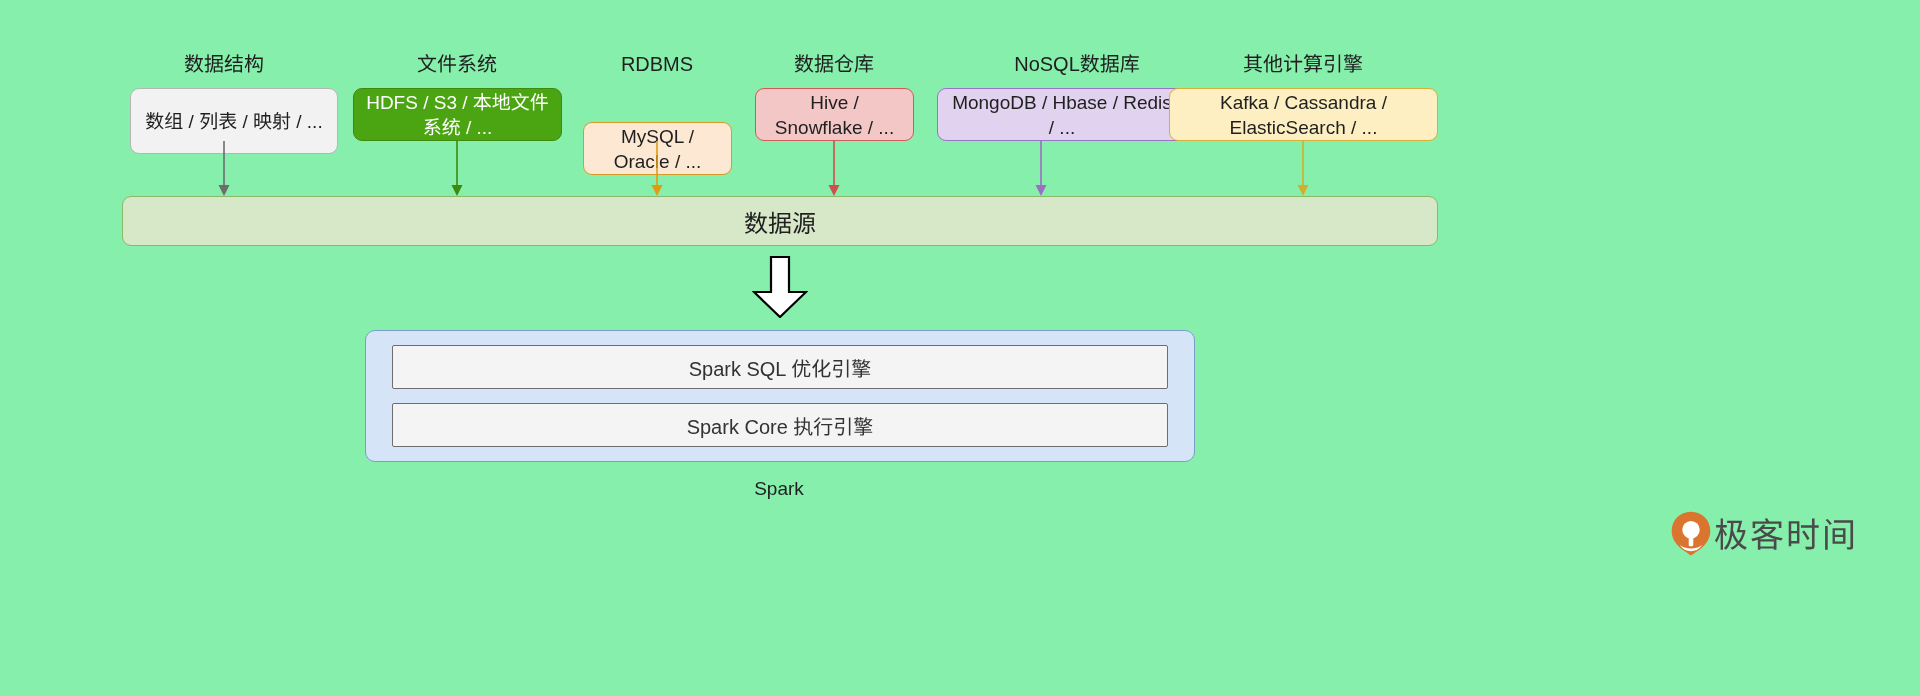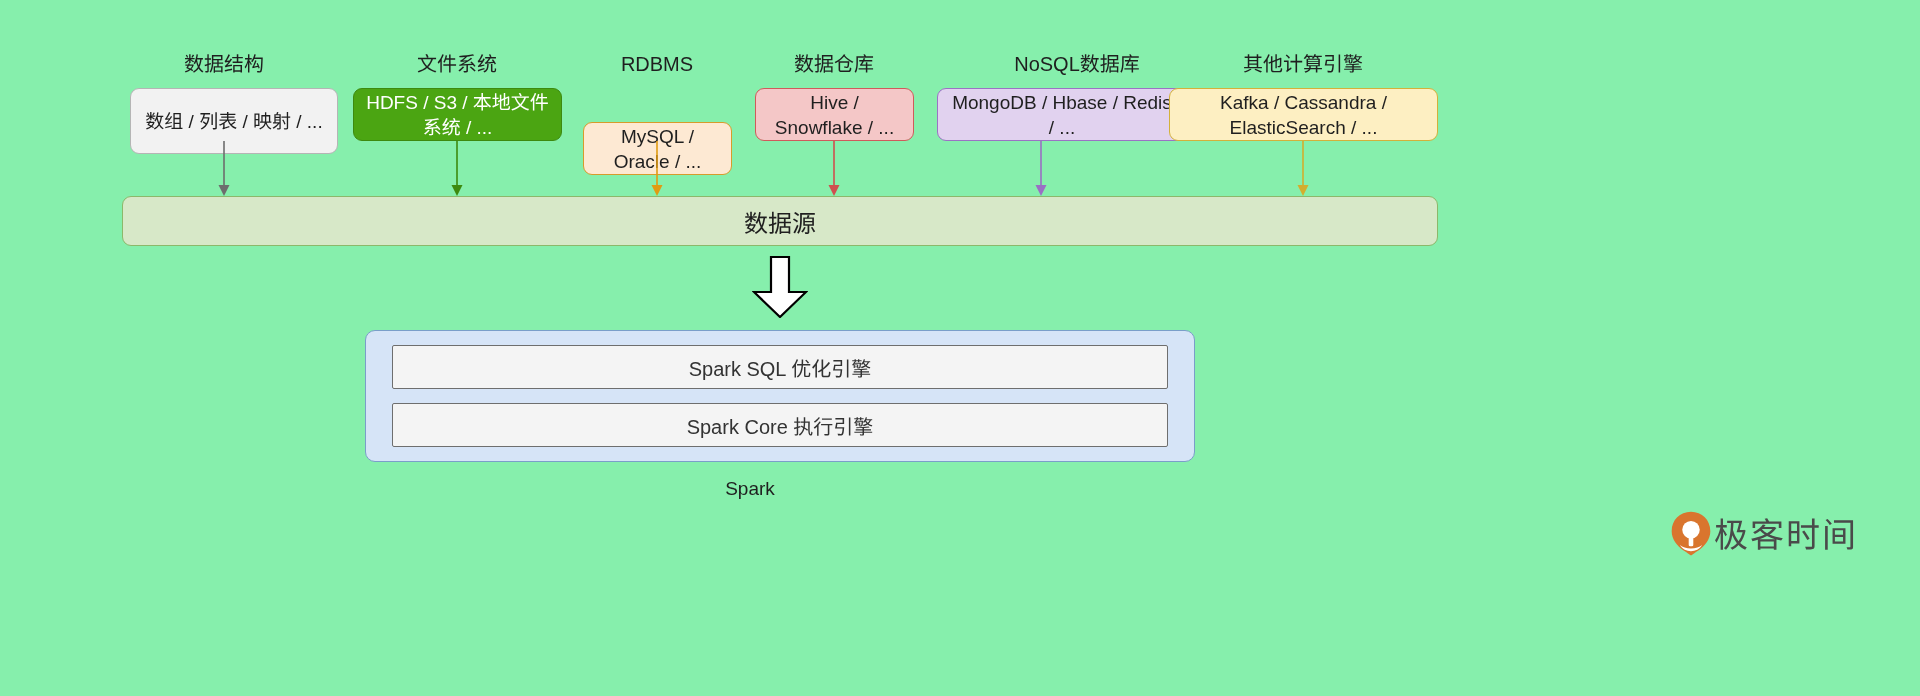--- a/index.html
+++ b/index.html
@@ -169,21 +169,21 @@
   </svg>
 
   <div id="spark-container" style="left: 365px; top: 330px; width: 830px; height: 132px; background: rgb(214, 228, 247); border-color: rgb(122, 158, 201);">
     <div class="spark-layer">
       <span>Spark SQL 优化引擎</span>
     </div>
     <div class="spark-layer">
       <span>Spark Core 执行引擎</span>
     </div>
   </div>
-  <div id="spark-caption" style="left: 600px; top: 478px; width: 300px;">Spark</div>
+  <div id="spark-caption" style="left: 629px; top: 478px; width: 300px;">Spark</div>
 
   <div id="watermark" style="left: 1668px; top: 508px;">
     <svg id="watermark-mark" viewBox="0 0 100 100">
       <path d="M50 4 C26 4 8 22 8 46 C8 64 20 78 34 88 C40 92 46 96 50 99 C54 96 60 92 66 88 C80 78 92 64 92 46 C92 22 74 4 50 4 Z" fill="#d9752e"></path>
       <circle cx="50" cy="43" r="19" fill="#ffffff"></circle>
       <rect x="45" y="43" width="10" height="36" rx="3" fill="#ffffff"></rect>
       <path d="M26 76 C36 86 64 86 74 76 C64 94 36 94 26 76 Z" fill="#ffffff"></path>
     </svg>
     <div id="watermark-text">极客时间</div>
   </div>

